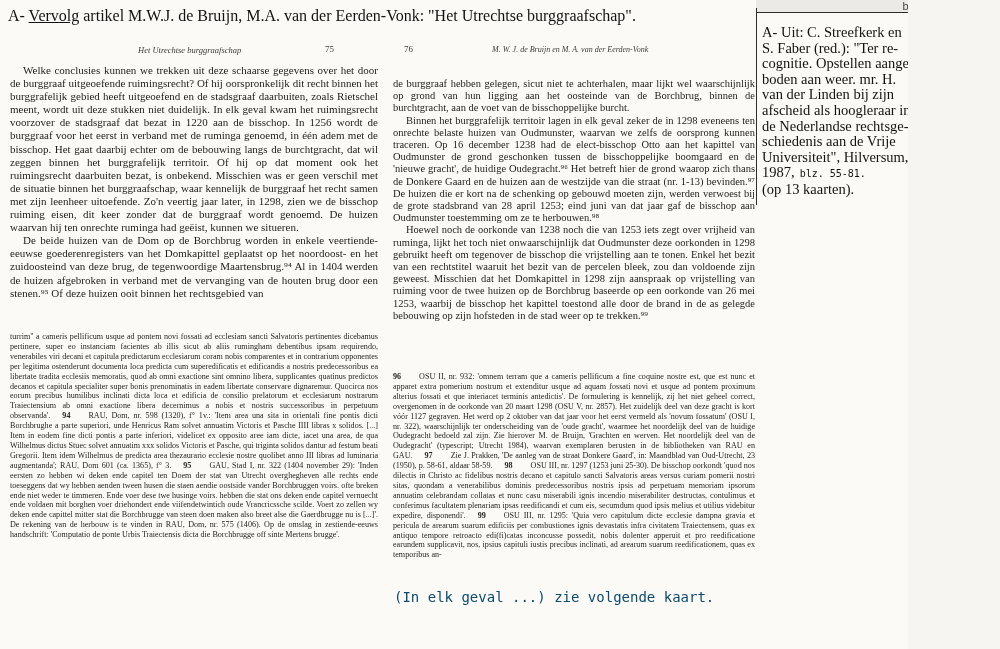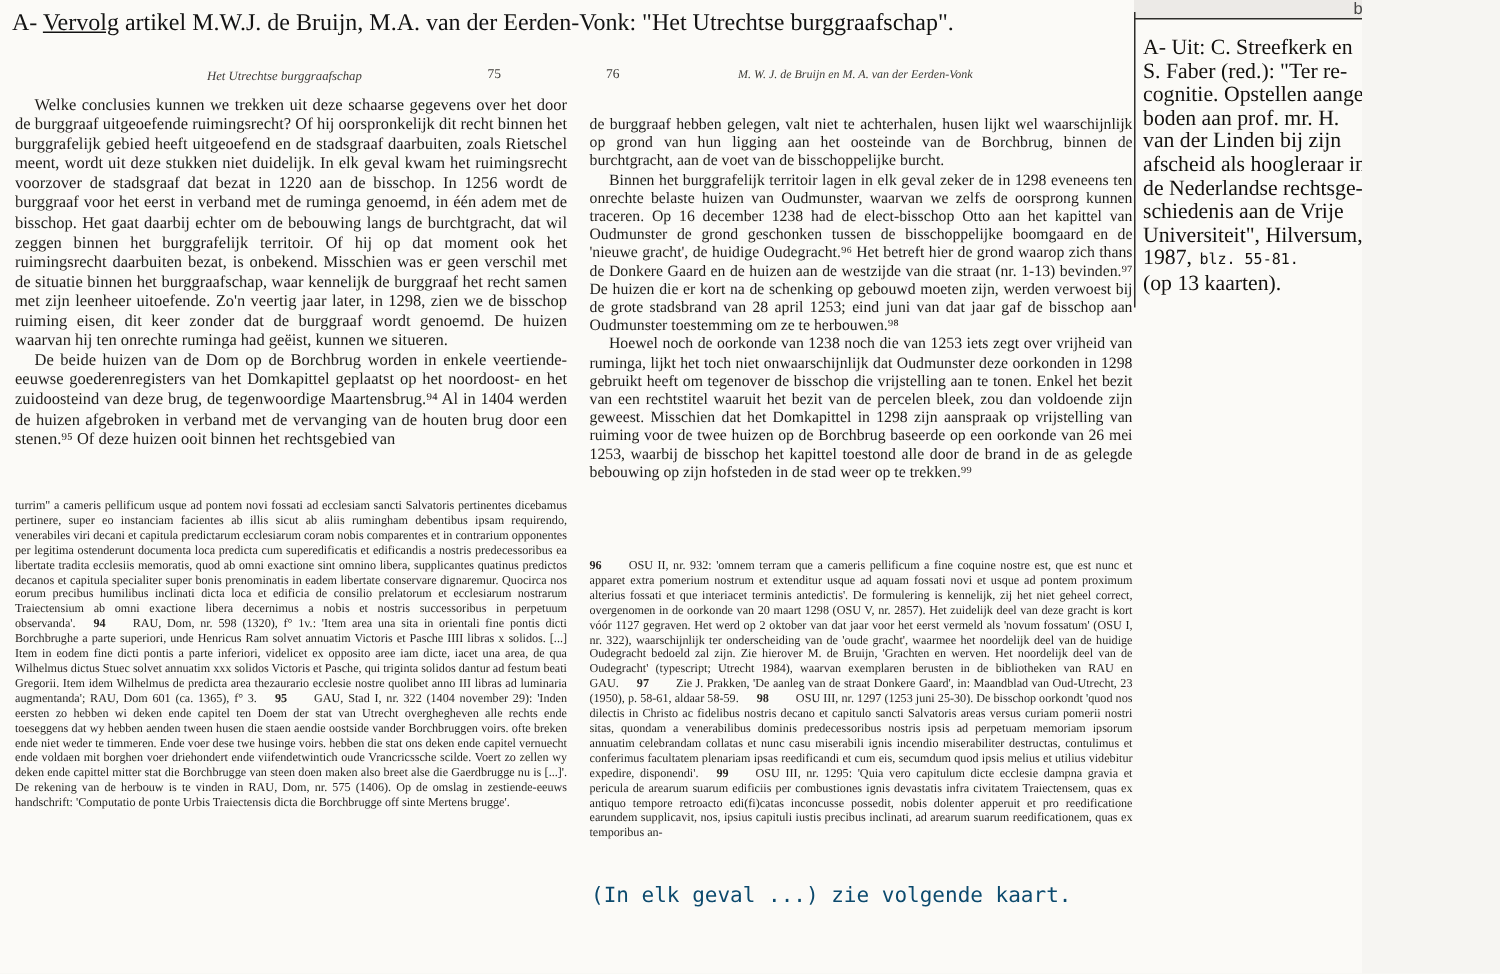--- a/index.html
+++ b/index.html
@@ -61,41 +61,41 @@
   <div class="abs hdr hdr-right-auth it">M. W. J. de Bruijn en M. A. van der Eerden-Vonk</div>
 
   <div class="abs col main-left">
     <p class="ind">Welke conclusies kunnen we trekken uit deze schaarse gegevens over het door de burggraaf uitgeoefende ruimingsrecht? Of hij oorspronkelijk dit recht binnen het burggrafelijk gebied heeft uitgeoefend en de stadsgraaf daarbuiten, zoals Rietschel meent, wordt uit deze stukken niet duidelijk. In elk geval kwam het ruimingsrecht voorzover de stadsgraaf dat bezat in 1220 aan de bisschop. In 1256 wordt de burggraaf voor het eerst in verband met de ruminga genoemd, in één adem met de bisschop. Het gaat daarbij echter om de bebouwing langs de burchtgracht, dat wil zeggen binnen het burggrafelijk territoir. Of hij op dat moment ook het ruimingsrecht daarbuiten bezat, is onbekend. Misschien was er geen verschil met de situatie binnen het burggraafschap, waar kennelijk de burggraaf het recht samen met zijn leenheer uitoefende. Zo'n veertig jaar later, in 1298, zien we de bisschop ruiming eisen, dit keer zonder dat de burggraaf wordt genoemd. De huizen waarvan hij ten onrechte ruminga had geëist, kunnen we situeren.</p>
     <p class="ind">De beide huizen van de Dom op de Borchbrug worden in enkele veertiende-eeuwse goederenregisters van het Domkapittel geplaatst op het noordoost- en het zuidoosteind van deze brug, de tegenwoordige Maartensbrug.⁹⁴ Al in 1404 werden de huizen afgebroken in verband met de vervanging van de houten brug door een stenen.⁹⁵ Of deze huizen ooit binnen het rechtsgebied van</p>
   </div>
 
   <div class="abs col foot foot-left"><span>turrim" a cameris pellificum usque ad pontem novi fossati ad ecclesiam sancti Salvatoris pertinentes dicebamus pertinere, super eo instanciam facientes ab illis sicut ab aliis rumingham debentibus ipsam requirendo, venerabiles viri decani et capitula predictarum ecclesiarum coram nobis comparentes et in contrarium opponentes per legitima ostenderunt documenta loca predicta cum superedificatis et edificandis a nostris predecessoribus ea libertate tradita ecclesiis memoratis, quod ab omni exactione sint omnino libera, supplicantes quatinus predictos decanos et capitula specialiter super bonis prenominatis in eadem libertate conservare dignaremur. Quocirca nos eorum precibus humilibus inclinati dicta loca et edificia de consilio prelatorum et ecclesiarum nostrarum Traiectensium ab omni exactione libera decernimus a nobis et nostris successoribus in perpetuum observanda'.</span><b class="fn">94</b><span>RAU, Dom, nr. 598 (1320), f° 1v.: 'Item area una sita in orientali fine pontis dicti Borchbrughe a parte superiori, unde Henricus Ram solvet annuatim Victoris et Pasche IIII libras x solidos. [...] Item in eodem fine dicti pontis a parte inferiori, videlicet ex opposito aree iam dicte, iacet una area, de qua Wilhelmus dictus Stuec solvet annuatim xxx solidos Victoris et Pasche, qui triginta solidos dantur ad festum beati Gregorii. Item idem Wilhelmus de predicta area thezaurario ecclesie nostre quolibet anno III libras ad luminaria augmentanda'; RAU, Dom 601 (ca. 1365), f° 3.</span><b class="fn">95</b><span>GAU, Stad I, nr. 322 (1404 november 29): 'Inden eersten zo hebben wi deken ende capitel ten Doem der stat van Utrecht overghegheven alle rechts ende toeseggens dat wy hebben aenden tween husen die staen aendie oostside vander Borchbruggen voirs. ofte breken ende niet weder te timmeren. Ende voer dese twe husinge voirs. hebben die stat ons deken ende capitel vernuecht ende voldaen mit borghen voer driehondert ende viifendetwintich oude Vrancricssche scilde. Voert zo zellen wy deken ende capittel mitter stat die Borchbrugge van steen doen maken also breet alse die Gaerdbrugge nu is [...]'. De rekening van de herbouw is te vinden in RAU, Dom, nr. 575 (1406). Op de omslag in zestiende-eeuws handschrift: 'Computatio de ponte Urbis Traiectensis dicta die Borchbrugge off sinte Mertens brugge'.</span></div>
 
   <div class="abs col main-right">
-    <p>de burggraaf hebben gelegen, valt niet te achterhalen, husen lijkt wel waarschijnlijk op grond van hun ligging aan het oosteinde van de Borchbrug, binnen de burchtgracht, aan de voet van de bisschoppelijke burcht.</p>
+    <p>de burggraaf hebben gelegen, sicut niet te achterhalen, maar lijkt wel waarschijnlijk op grond van hun ligging aan het oosteinde van de Borchbrug, binnen de burchtgracht, aan de voet van de bisschoppelijke burcht.</p>
     <p class="ind">Binnen het burggrafelijk territoir lagen in elk geval zeker de in 1298 eveneens ten onrechte belaste huizen van Oudmunster, waarvan we zelfs de oorsprong kunnen traceren. Op 16 december 1238 had de elect-bisschop Otto aan het kapittel van Oudmunster de grond geschonken tussen de bisschoppelijke boomgaard en de 'nieuwe gracht', de huidige Oudegracht.⁹⁶ Het betreft hier de grond waarop zich thans de Donkere Gaard en de huizen aan de westzijde van die straat (nr. 1-13) bevinden.⁹⁷ De huizen die er kort na de schenking op gebouwd moeten zijn, werden verwoest bij de grote stadsbrand van 28 april 1253; eind juni van dat jaar gaf de bisschop aan Oudmunster toestemming om ze te herbouwen.⁹⁸</p>
     <p class="ind">Hoewel noch de oorkonde van 1238 noch die van 1253 iets zegt over vrijheid van ruminga, lijkt het toch niet onwaarschijnlijk dat Oudmunster deze oorkonden in 1298 gebruikt heeft om tegenover de bisschop die vrijstelling aan te tonen. Enkel het bezit van een rechtstitel waaruit het bezit van de percelen bleek, zou dan voldoende zijn geweest. Misschien dat het Domkapittel in 1298 zijn aanspraak op vrijstelling van ruiming voor de twee huizen op de Borchbrug baseerde op een oorkonde van 26 mei 1253, waarbij de bisschop het kapittel toestond alle door de brand in de as gelegde bebouwing op zijn hofsteden in de stad weer op te trekken.⁹⁹</p>
   </div>
 
   <div class="abs col foot foot-right"><b class="fn" style="padding-left:0">96</b><span>OSU II, nr. 932: 'omnem terram que a cameris pellificum a fine coquine nostre est, que est nunc et apparet extra pomerium nostrum et extenditur usque ad aquam fossati novi et usque ad pontem proximum alterius fossati et que interiacet terminis antedictis'. De formulering is kennelijk, zij het niet geheel correct, overgenomen in de oorkonde van 20 maart 1298 (OSU V, nr. 2857). Het zuidelijk deel van deze gracht is kort vóór 1127 gegraven. Het werd op 2 oktober van dat jaar voor het eerst vermeld als 'novum fossatum' (OSU I, nr. 322), waarschijnlijk ter onderscheiding van de 'oude gracht', waarmee het noordelijk deel van de huidige Oudegracht bedoeld zal zijn. Zie hierover M. de Bruijn, 'Grachten en werven. Het noordelijk deel van de Oudegracht' (typescript; Utrecht 1984), waarvan exemplaren berusten in de bibliotheken van RAU en GAU.</span><b class="fn">97</b><span>Zie J. Prakken, 'De aanleg van de straat Donkere Gaard', in: Maandblad van Oud-Utrecht, 23 (1950), p. 58-61, aldaar 58-59.</span><b class="fn">98</b><span>OSU III, nr. 1297 (1253 juni 25-30). De bisschop oorkondt 'quod nos dilectis in Christo ac fidelibus nostris decano et capitulo sancti Salvatoris areas versus curiam pomerii nostri sitas, quondam a venerabilibus dominis predecessoribus nostris ipsis ad perpetuam memoriam ipsorum annuatim celebrandam collatas et nunc casu miserabili ignis incendio miserabiliter destructas, contulimus et conferimus facultatem plenariam ipsas reedificandi et cum eis, secumdum quod ipsis melius et utilius videbitur expedire, disponendi'.</span><b class="fn">99</b><span>OSU III, nr. 1295: 'Quia vero capitulum dicte ecclesie dampna gravia et pericula de arearum suarum edificiis per combustiones ignis devastatis infra civitatem Traiectensem, quas ex antiquo tempore retroacto edi(fi)catas inconcusse possedit, nobis dolenter apperuit et pro reedificatione earundem supplicavit, nos, ipsius capituli iustis precibus inclinati, ad arearum suarum reedificationem, quas ex temporibus an-</span></div>
 
   <div class="abs bottom-note mono">(In elk geval ...) zie volgende kaart.</div>
 
   <div class="abs sb-band"></div>
   <div class="abs sb-hline"></div>
   <div class="abs sb-vline-left"></div>
   <div class="abs sb-vline-mid"></div>
   <div class="abs sb-label sb-bron">bron</div>
   <div class="abs sb-label sb-verwerkt">verwerkt</div>
 
   <div class="abs sb-citation">
     <div class="cit-line">A- Uit: C. Streefkerk en</div>
     <div class="cit-line">S. Faber (red.): "Ter re-</div>
     <div class="cit-line">cognitie. Opstellen aange-</div>
-    <div class="cit-line">boden aan prof. mr. H.</div>
+    <div class="cit-line">boden aan weer. mr. H.</div>
     <div class="cit-line">van der Linden bij zijn</div>
     <div class="cit-line">afscheid als hoogleraar in</div>
     <div class="cit-line">de Nederlandse rechtsge-</div>
     <div class="cit-line">schiedenis aan de Vrije</div>
     <div class="cit-line">Universiteit", Hilversum,</div>
     <div class="cit-line"><span>1987,</span><span class="cit-mono">blz. 55-81.</span></div>
     <div class="cit-line">(op 13 kaarten).</div>
   </div>
 
   <div class="abs sb-code">jp0393</div>

